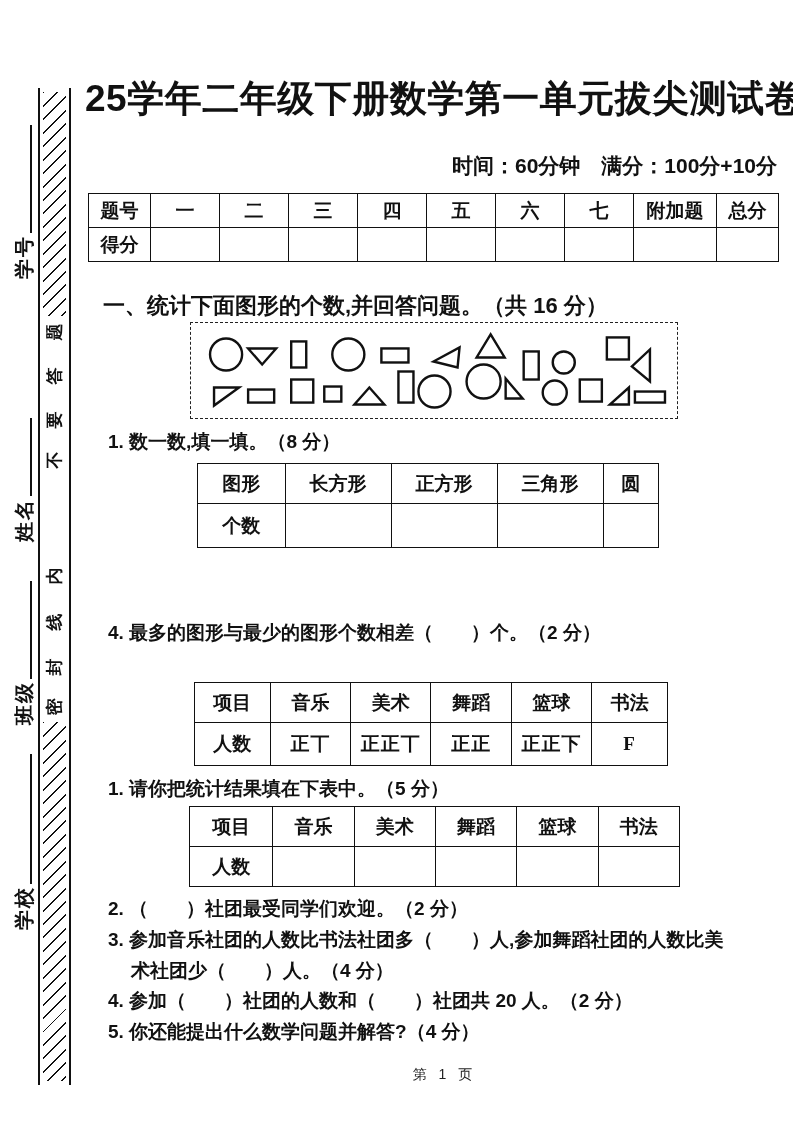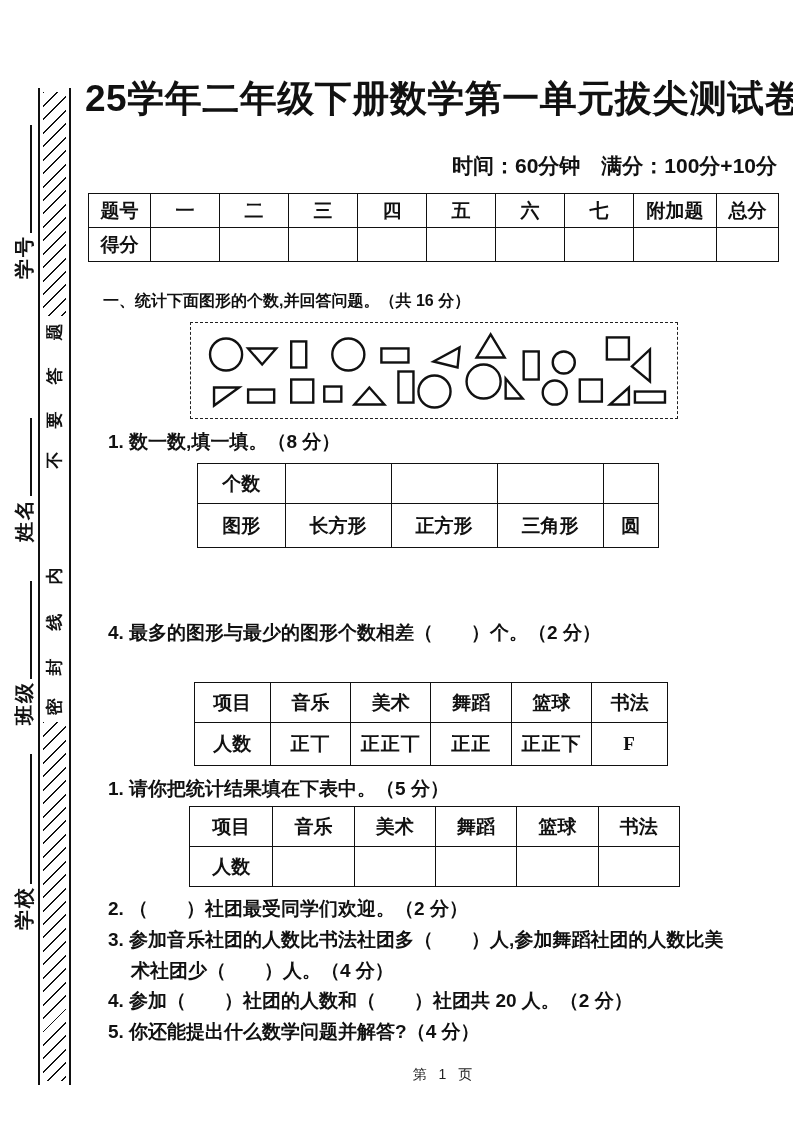--- a/index.html
+++ b/index.html
@@ -36,21 +36,21 @@
   .tbl1 tr:first-child td{height:39px;}
   .tbl1 tr:last-child td{height:43px;}
   .tally{left:194px;top:682px;width:474px;}
   .tally tr:first-child td{height:39px;}
   .tally tr:last-child td{height:42px;}
   .tbl2{left:189px;top:806px;width:491px;}
   .tbl2 tr:first-child td{height:39px;}
   .tbl2 tr:last-child td{height:39px;}
   .tallymark{font-family:"Liberation Serif","DejaVu Serif",serif;font-size:19px;letter-spacing:1px;}
   
-  .sec-heading{position:absolute;font-size:16px;font-weight:800;white-space:nowrap;}
+  .sec-heading{position:absolute;font-size:22px;font-weight:800;white-space:nowrap;}
   .q{position:absolute;font-size:19px;font-weight:700;white-space:nowrap;}
   
   .shapes-box{position:absolute;left:190px;top:322px;width:488px;height:97px;
     border:1.6px dashed #222;box-sizing:border-box;}
   .shapes-box svg{display:block;width:100%;height:100%;}
   .footer{position:absolute;left:0;width:793px;top:1066px;text-align:center;
     font-size:14px;font-weight:400;letter-spacing:4px;color:#222;padding-left:48px;}
 </style>
 </head>
 <body>
@@ -169,32 +169,32 @@
   <table class="t-grid tbl1">
     <colgroup>
       <col style="width:19%">
         <col style="width:23%">
         <col style="width:23%">
         <col style="width:23%">
         <col style="width:12%">
     </colgroup>
     <tbody>
         <tr>
-      <td>个数</td>
-      <td></td>
-      <td></td>
-      <td></td>
-      <td></td>
-    </tr>
-    <tr>
       <td>图形</td>
       <td>长方形</td>
       <td>正方形</td>
       <td>三角形</td>
       <td>圆</td>
+    </tr>
+    <tr>
+      <td>个数</td>
+      <td></td>
+      <td></td>
+      <td></td>
+      <td></td>
     </tr>
   </tbody>
     </table>
 
   <div class="q" style="left:108px;top:620px">4. 最多的图形与最少的图形个数相差（　　）个。（2 分）</div>
 
 
   <table class="t-grid tally">
     <colgroup>
       <col style="width:16%">

